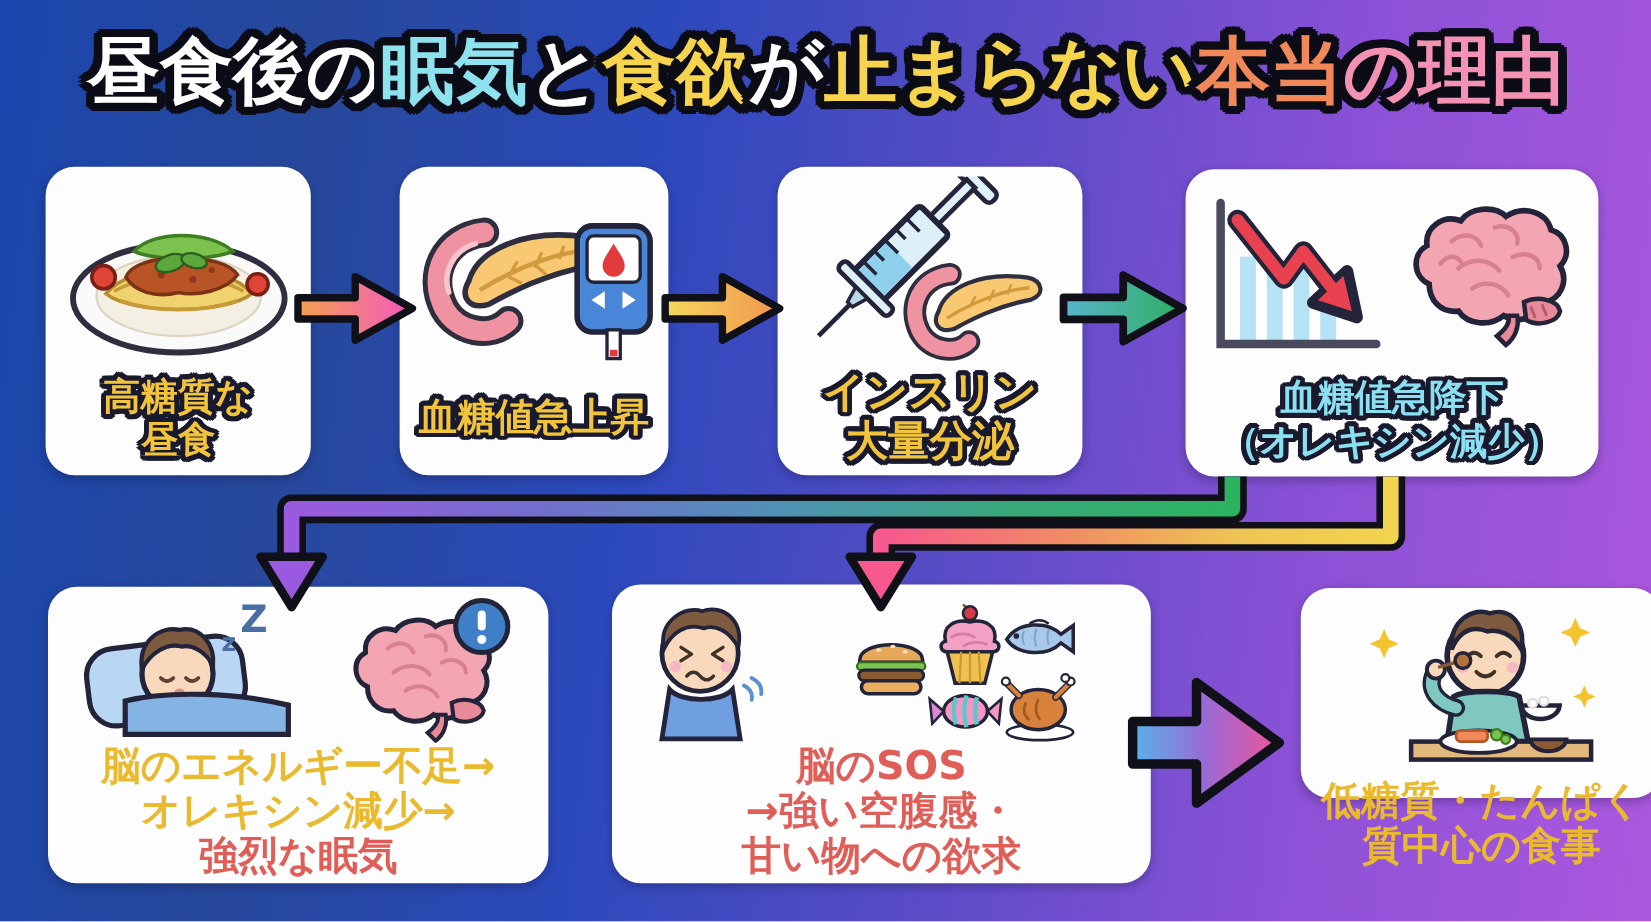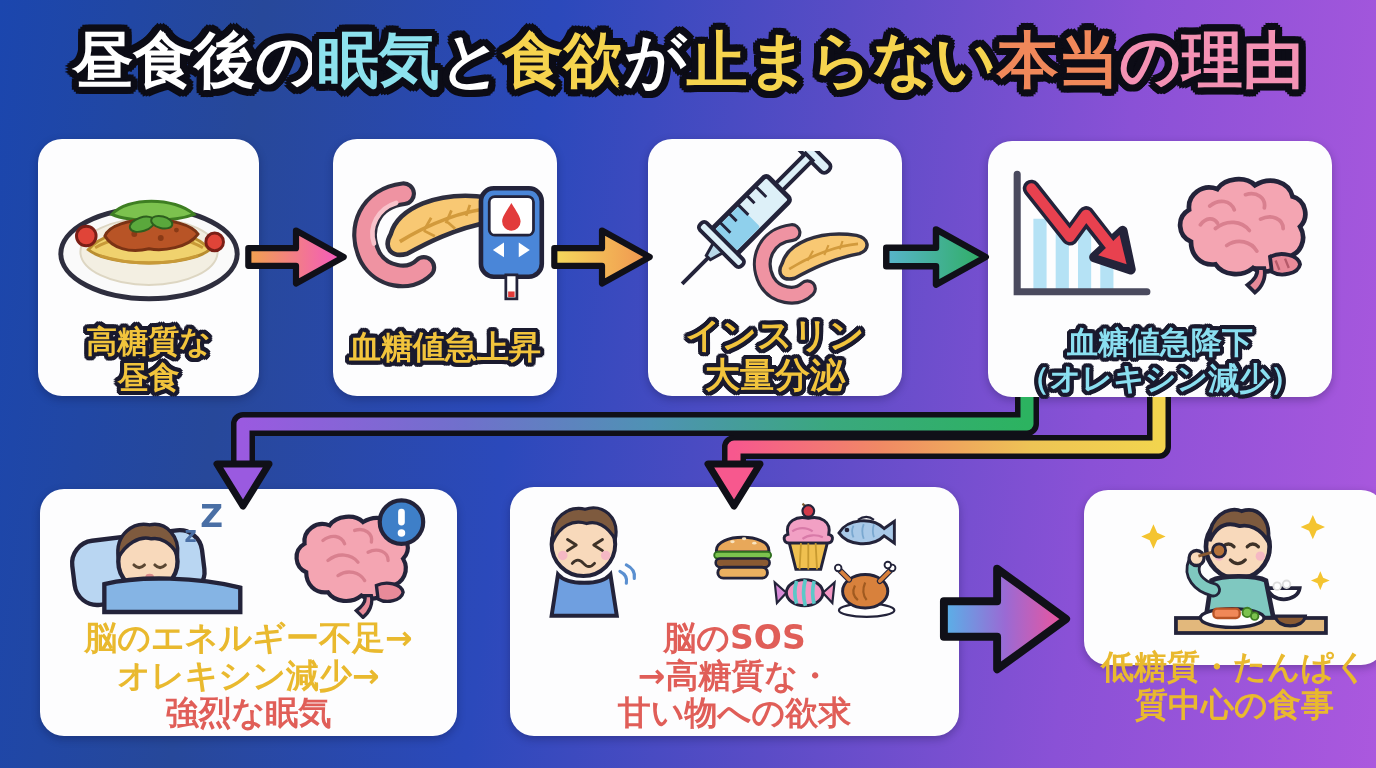--- a/index.html
+++ b/index.html
@@ -17,21 +17,21 @@
      7px 3px 0 #0c0c16,-7px 3px 0 #0c0c16,7px -3px 0 #0c0c16,-7px -3px 0 #0c0c16,
      3px 7px 0 #0c0c16,-3px 7px 0 #0c0c16,3px -7px 0 #0c0c16,-3px -7px 0 #0c0c16; }
   .t-white{color:#ffffff;} .t-cyan{color:#8de2ee;} .t-gold{color:#f6d44e;}
   .t-orange{color:#f0885a;} .t-pink{color:#f492b4;}
 
   
   .card { position:absolute; background:#fdfdfe; border-radius:24px; z-index:2;
     display:flex; flex-direction:column; align-items:center; justify-content:space-between;
     box-shadow:0 3px 8px rgba(10,10,40,.28); }
   .icons-row { flex:1; display:flex; align-items:center; justify-content:center; gap:4px; width:100%; padding-top:8px; }
-  .label { text-align:center; font-weight:800; line-height:1.16; width:100%; }
+  .label { text-align:center; font-weight:800; line-height:1.16; padding-bottom:10px; width:100%; }
   .outline-dark span, .outline-dark div { text-shadow:
      4px 0 0 #1a1a2e,-4px 0 0 #1a1a2e,0 4px 0 #1a1a2e,0 -4px 0 #1a1a2e,
      3px 3px 0 #1a1a2e,-3px 3px 0 #1a1a2e,3px -3px 0 #1a1a2e,-3px -3px 0 #1a1a2e,
      4px 2px 0 #1a1a2e,-4px 2px 0 #1a1a2e,4px -2px 0 #1a1a2e,-4px -2px 0 #1a1a2e,
      2px 4px 0 #1a1a2e,-2px 4px 0 #1a1a2e,2px -4px 0 #1a1a2e,-2px -4px 0 #1a1a2e; }
   .gold { color:#f2c43c; } .cyan { color:#8adff0; }
   .gold-plain { color:#e9b92e; } .red-plain { color:#e05e58; }
 
   #card1 { left:38px;  top:139px; width:221px; height:257px; }
   #card2 { left:333px; top:139px; width:224px; height:257px; }
@@ -257,21 +257,21 @@
           <circle cx="255" cy="100" r="4.5" fill="#fff" stroke="#23233a" stroke-width="2.5"></circle>
           <circle cx="249" cy="96" r="4.5" fill="#fff" stroke="#23233a" stroke-width="2.5"></circle>
           <path d="M196 116 L184 104" stroke="#23233a" stroke-width="8" stroke-linecap="round"></path>
           <path d="M196 116 L184 104" stroke="#d8813c" stroke-width="5" stroke-linecap="round"></path>
           <circle cx="181" cy="100" r="4.5" fill="#fff" stroke="#23233a" stroke-width="2.5"></circle>
         </g>
       </svg>
     </div>
     <div class="label">
       <div class="red-plain">脳のSOS</div>
-      <div class="red-plain">→高糖質な・</div>
+      <div class="red-plain">→強い空腹感・</div>
       <div class="red-plain">甘い物への欲求</div>
     </div>
   </div>
 
   <div class="card" id="card7">
     <div class="icons-row">
       <svg width="230" height="150" viewBox="0 0 230 160">
         <path d="M28 28 l4 9 9 4 -9 4 -4 9 -4 -9 -9 -4 9 -4 Z" fill="#f4c430"></path>
         <path d="M198 18 l4 9 9 4 -9 4 -4 9 -4 -9 -9 -4 9 -4 Z" fill="#f4c430"></path>
         <path d="M206 78 l3 7 7 3 -7 3 -3 7 -3 -7 -7 -3 7 -3 Z" fill="#f4c430"></path>

